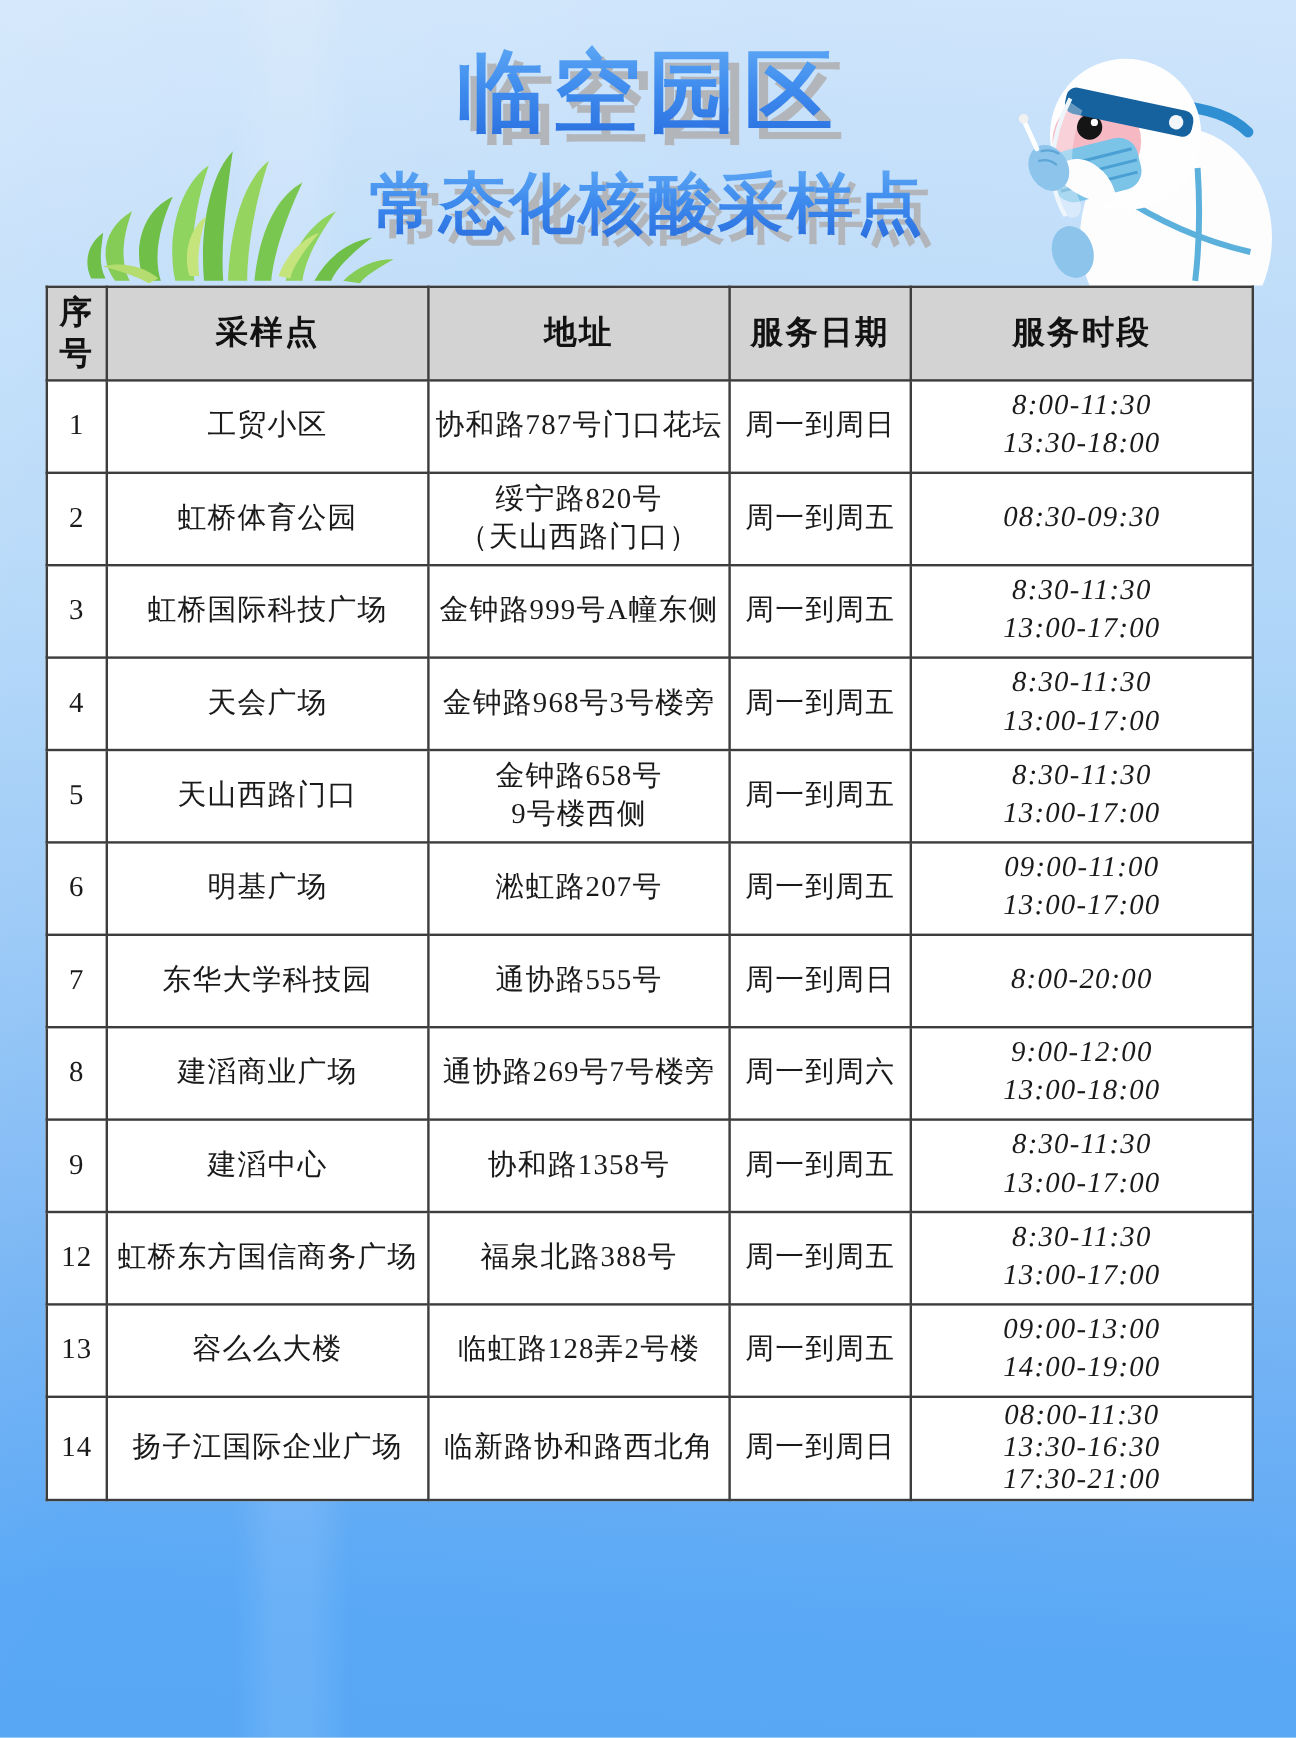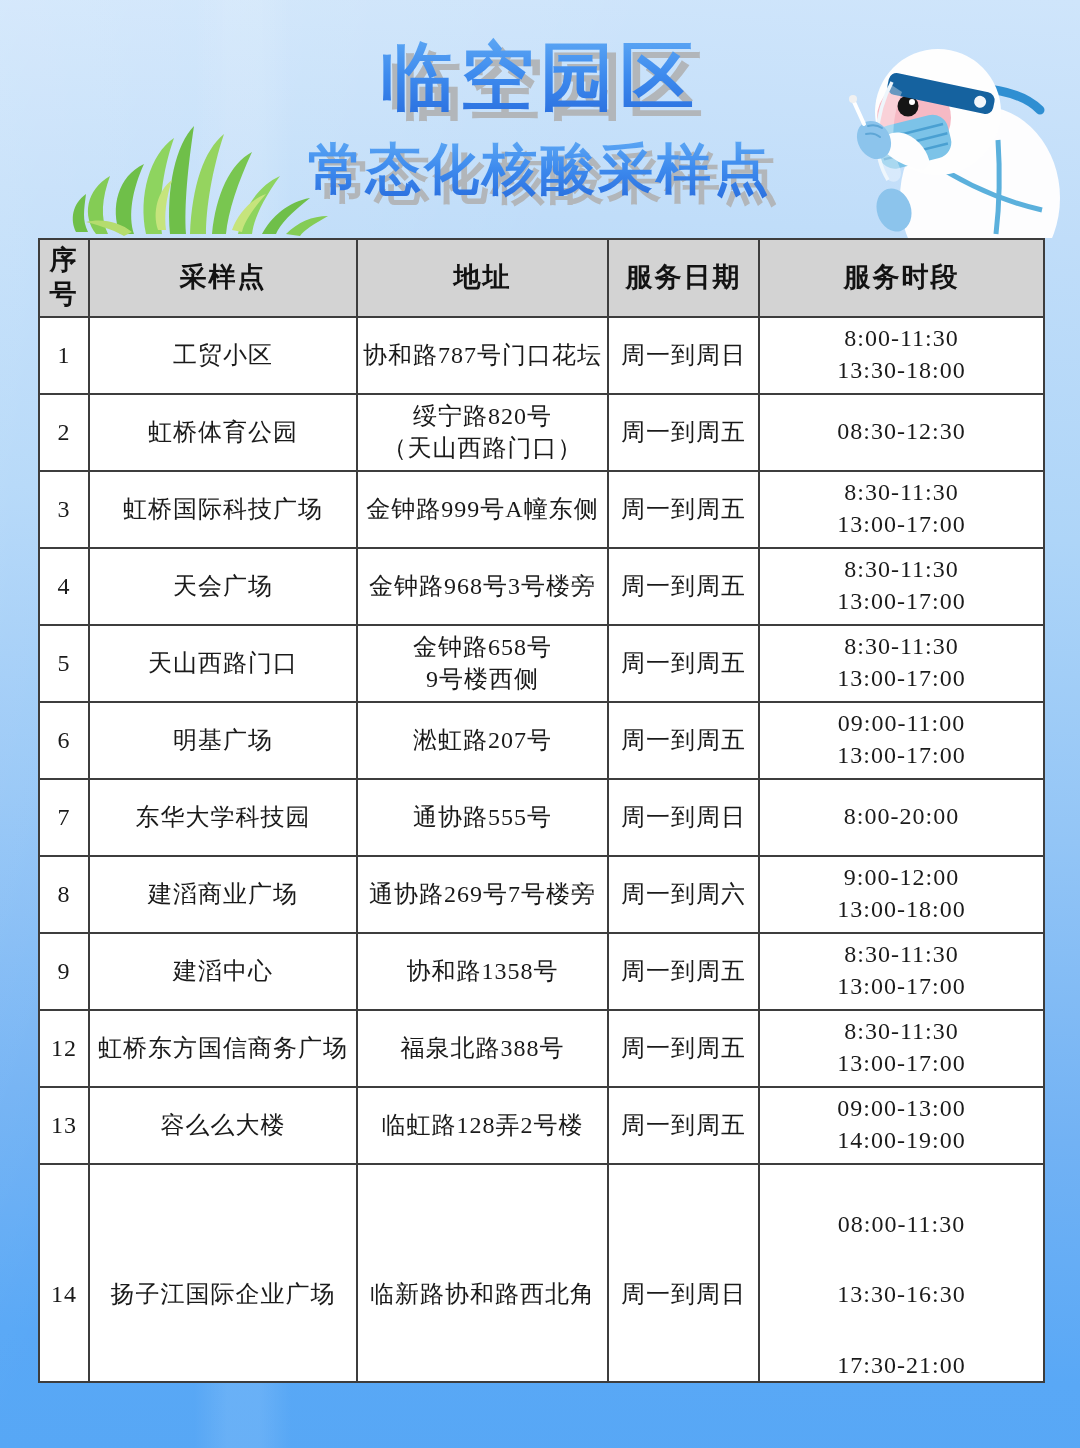--- a/index.html
+++ b/index.html
@@ -57,23 +57,23 @@
   table.sites td{
     background:#ffffff;color:#1a1a1a;
     font-family:"Liberation Serif","DejaVu Serif",serif;
     font-size:24px;letter-spacing:1px;
     text-align:center;vertical-align:middle;padding:2px 4px;
   }
   thead tr{height:69px;}
   tbody tr{height:77px;}
   tbody tr:last-child{height:84px;}
   .cell-line{line-height:1.35;}
-  td.col-times{font-size:25px;}
+  td.col-times{font-size:25px;font-style:italic;}
   td.col-times .cell-line{line-height:1.32;}
-  tbody tr:last-child .cell-line{line-height:1.12;margin-top:44px;}
+  tbody tr:last-child .cell-line{line-height:1.12;}
 </style>
 </head>
 <body>
 
 <div class="poster">
   <div class="bg-overlay"></div>
 
   <svg class="grass" width="268" height="114" viewBox="0 0 268 114">
     <g>
       <path d="M14 108 C8 96 10 80 24 70 C22 86 20 96 26 108 Z" fill="#6fbf49"></path>
@@ -186,21 +186,21 @@
             <div class="cell-line">虹桥体育公园</div>
           </td>
           <td class="col-addr">
             <div class="cell-line">绥宁路820号</div>
             <div class="cell-line">（天山西路门口）</div>
           </td>
           <td class="col-days">
             <div class="cell-line">周一到周五</div>
           </td>
           <td class="col-times">
-            <div class="cell-line">08:30-12:30</div>
+            <div class="cell-line">08:30-09:30</div>
           </td>
         </tr>
         <tr>
           <td class="col-no">
             <div class="cell-line">3</div>
           </td>
           <td class="col-site">
             <div class="cell-line">虹桥国际科技广场</div>
           </td>
           <td class="col-addr">

